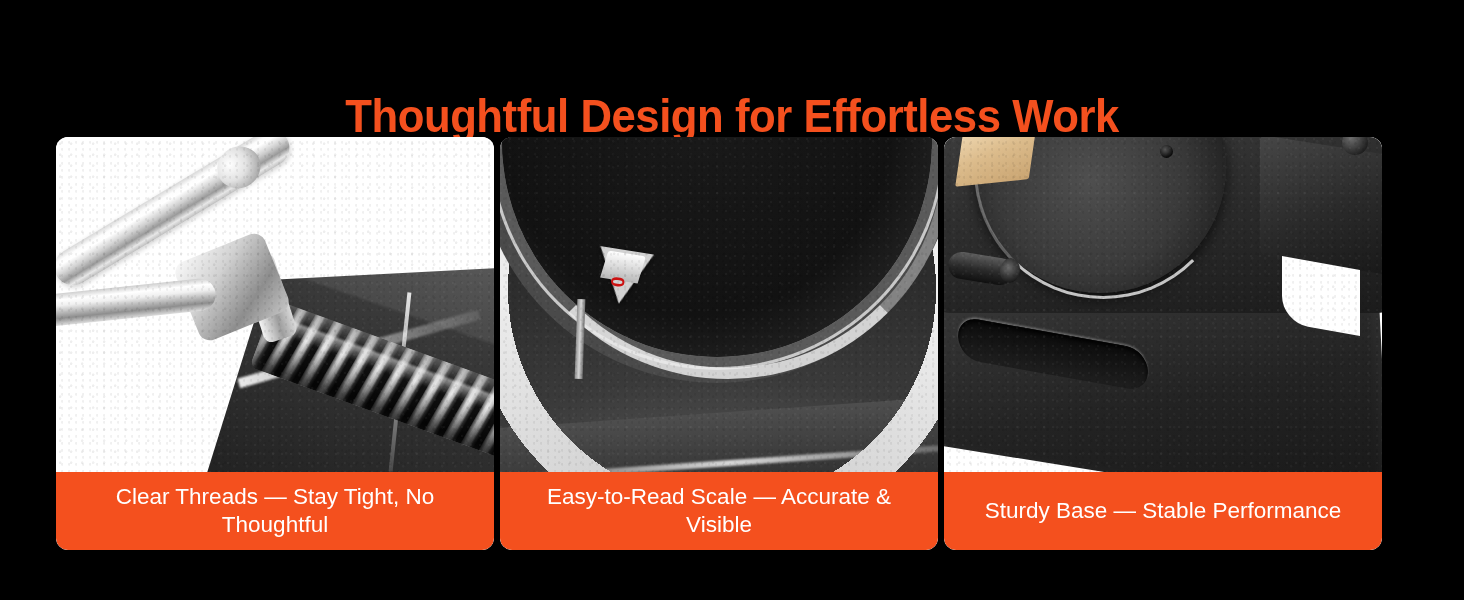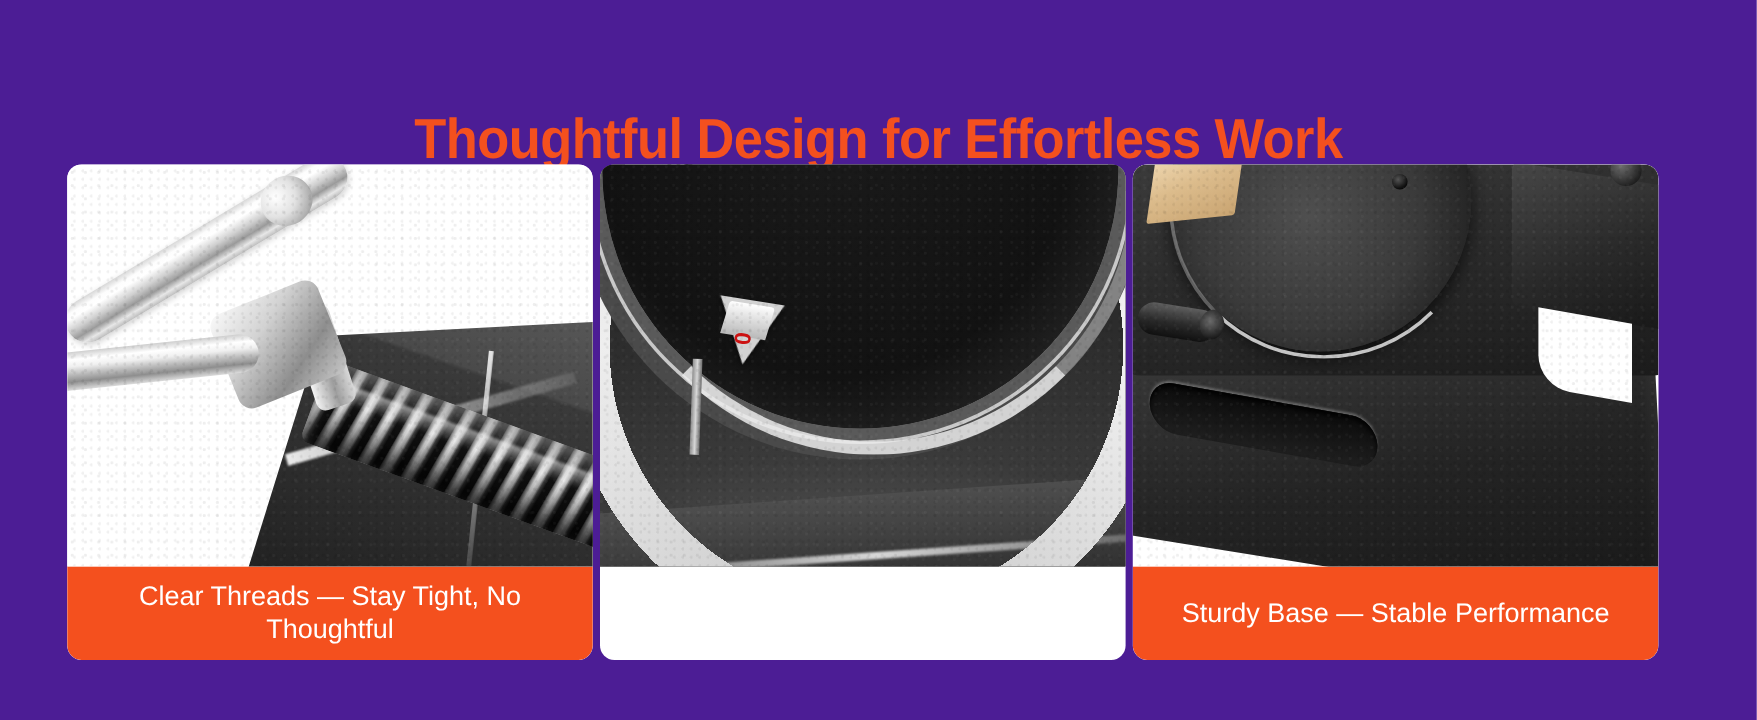--- a/index.html
+++ b/index.html
@@ -10,21 +10,21 @@
     width: 1464px;
     height: 600px;
     background: #f7f7f7;
     font-family: "Liberation Sans", "DejaVu Sans", sans-serif;
     overflow: hidden;
   }
   .page {
     position: relative;
     width: 1464px;
     height: 600px;
-    background: #4c1d95;
+    background: #000000;
     box-sizing: border-box;
   }
 
   
   .headline {
     position: absolute;
     top: 56px;
     left: 0;
     width: 1464px;
     text-align: center;
@@ -527,20 +527,21 @@
             <div class="lbl" style="transform: translate(-50%, -262px) rotate(-44.6deg) translateY(34px) rotate(2.23deg);">10°</div>
           </div>
         <div class="bowl"></div>
         <div class="ringhl"></div>
         <div class="post"></div>
         <div class="pointer"></div>
         <div class="pointer-face"></div>
         <div class="zero-mark">0</div>
         <div class="grain"></div>
       </div>
+      <div class="card-caption">Easy-to-Read Scale — Accurate &amp; Visible</div>
     </div>
 
     <div class="card">
       <div class="card-media p3">
         <div class="plate"></div>
         <div class="plate-top"></div>
         <div class="slot"></div>
         <div class="upper"></div>
         <div class="swivel"></div>
         <div class="swivel-rim"></div>

